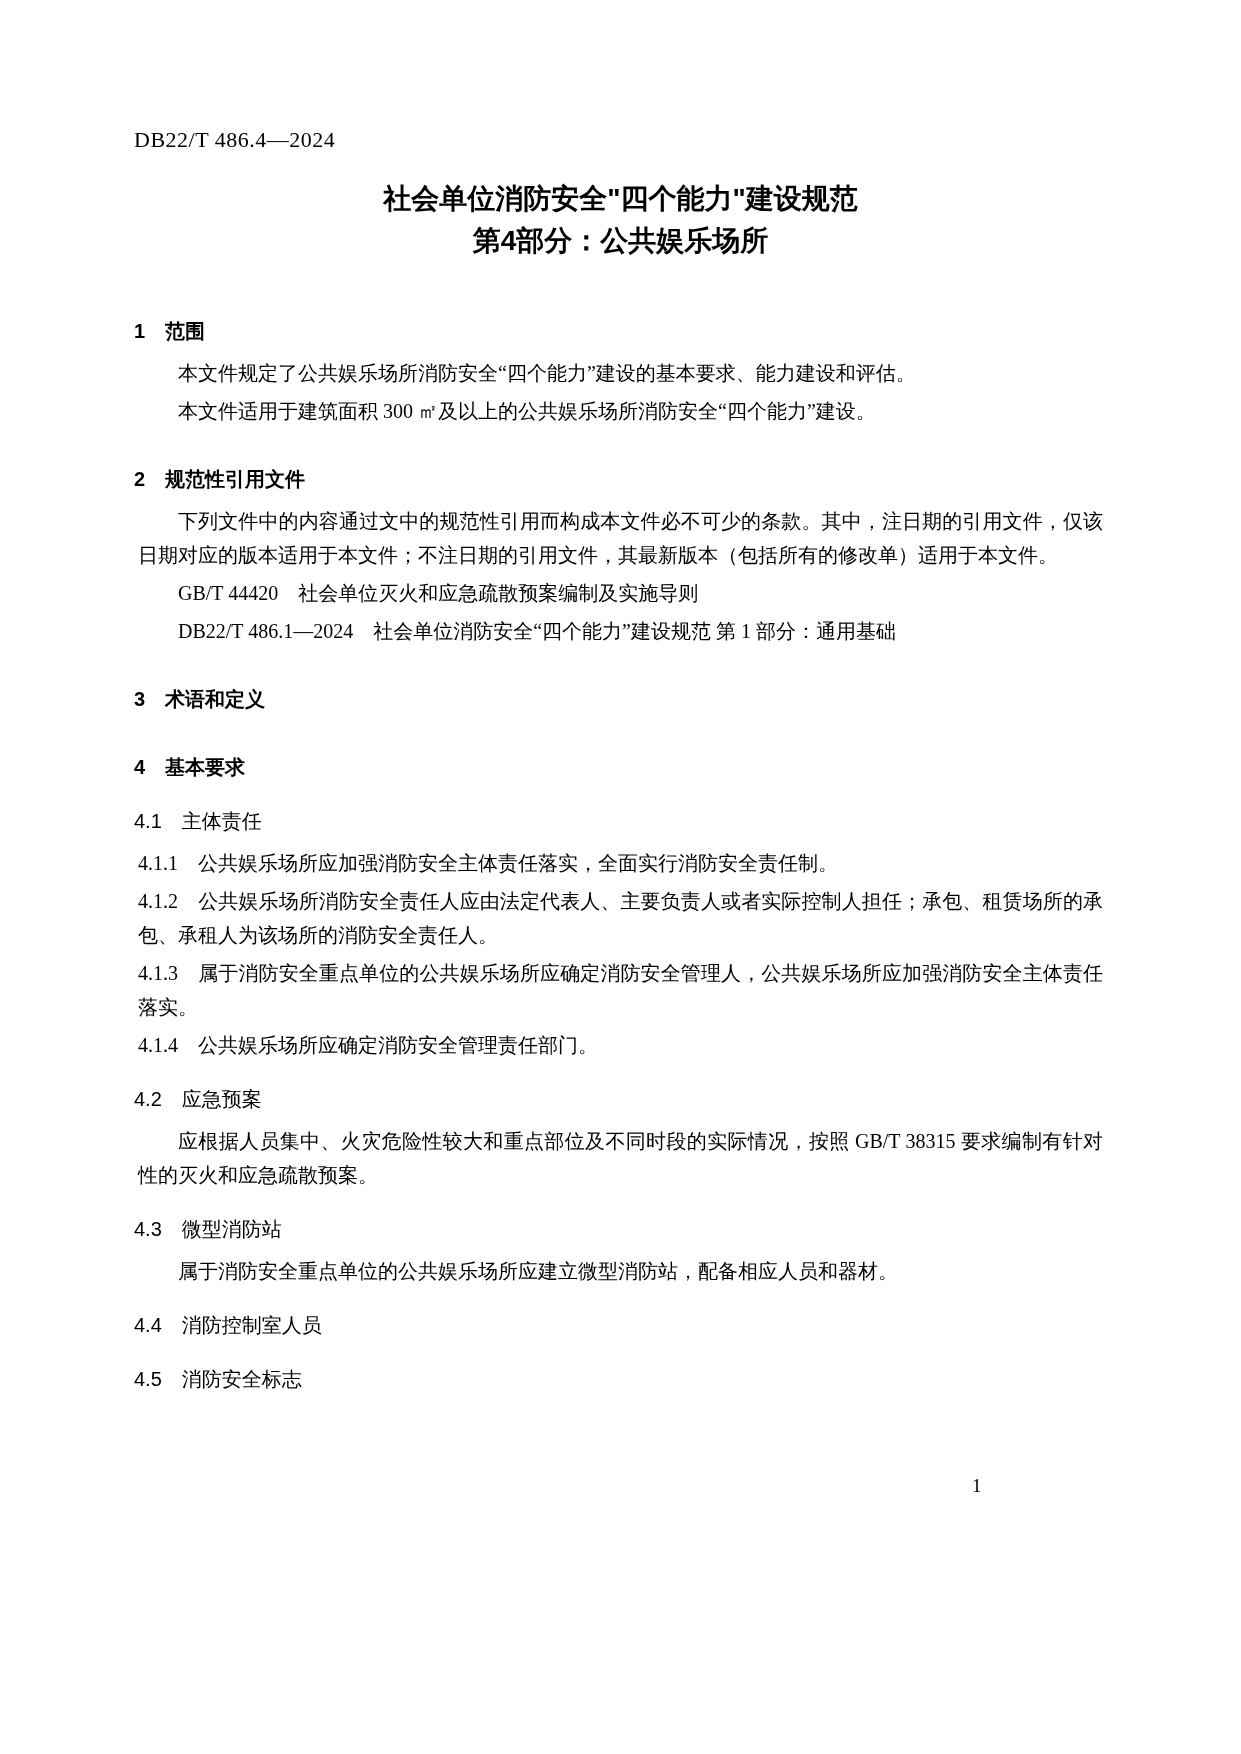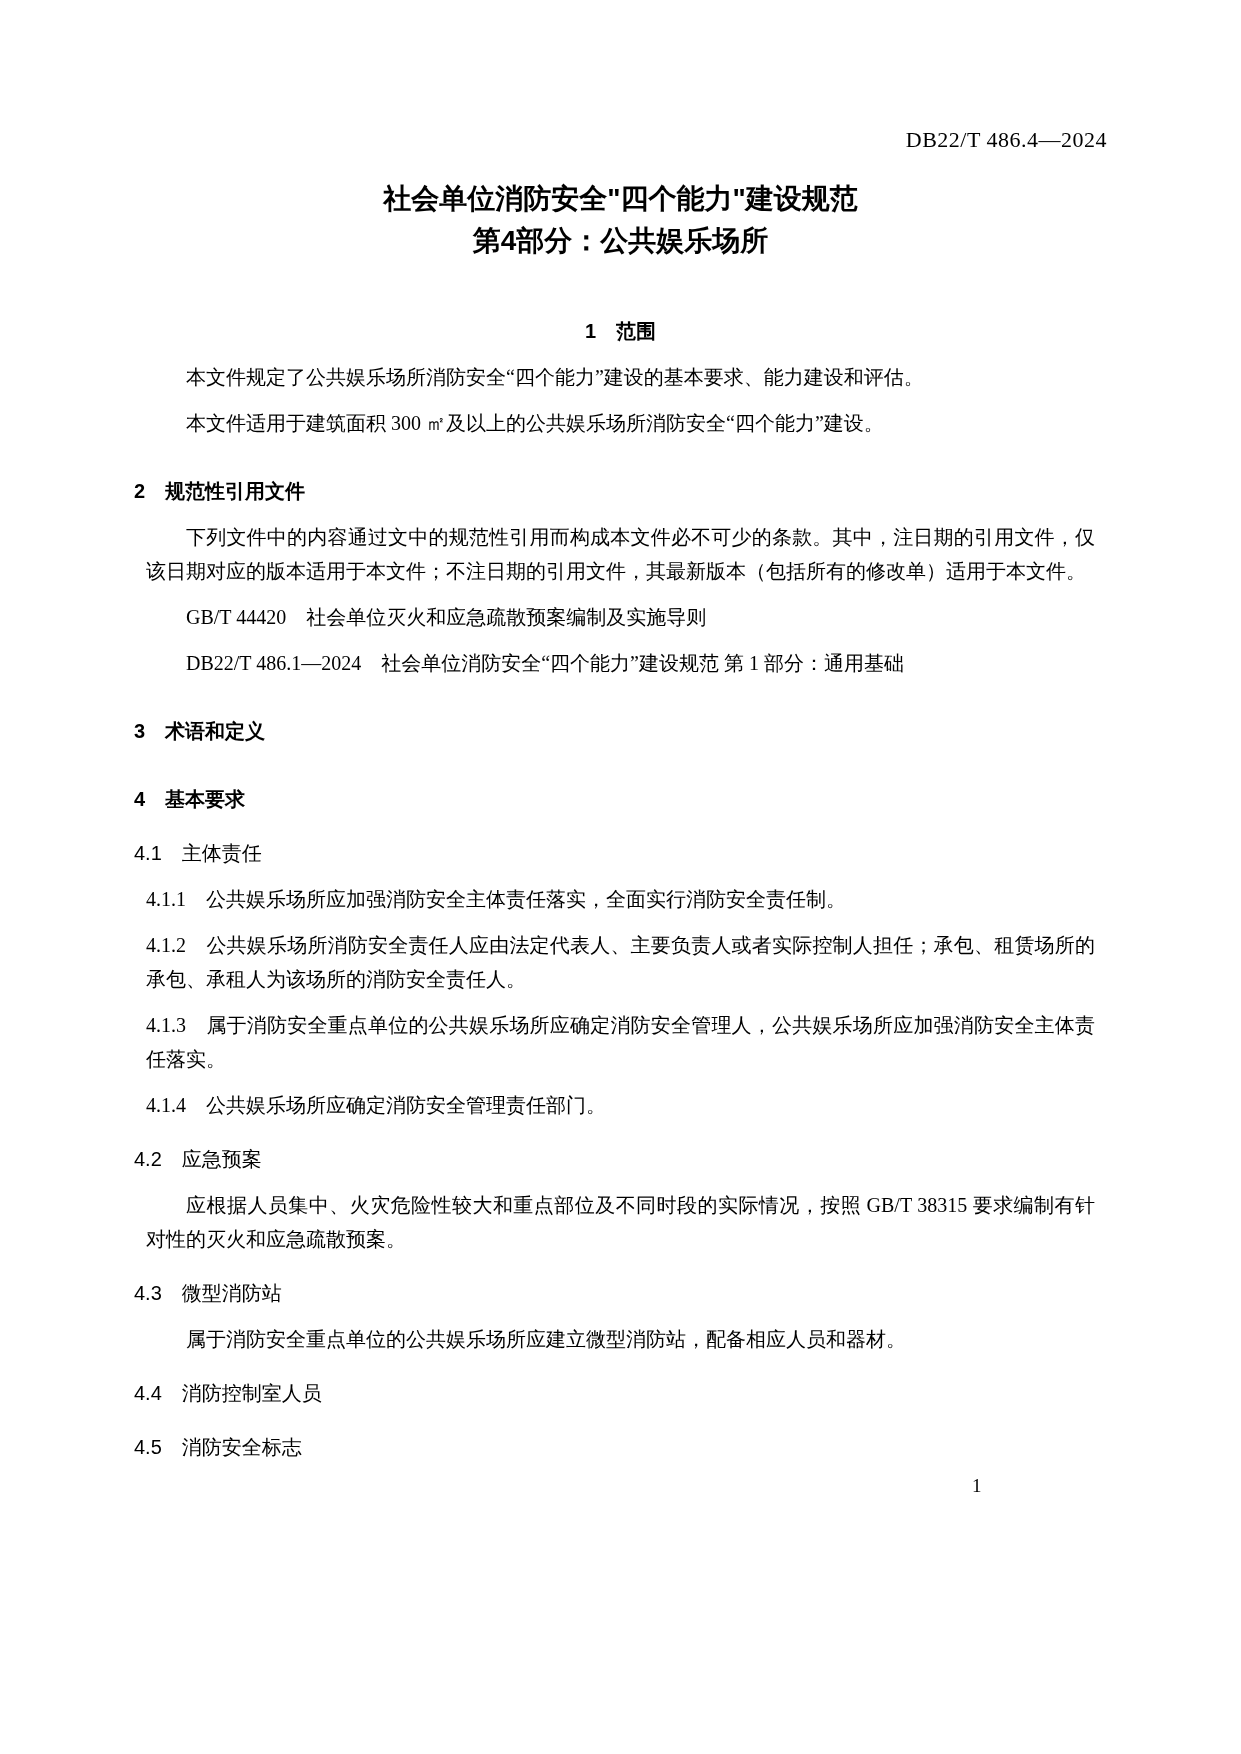--- a/index.html
+++ b/index.html
@@ -13,21 +13,21 @@
     height: 1754px;
     margin: 0 auto;
     background: #ffffff;
     box-sizing: border-box;
     padding: 126px 134px 0 134px;
     font-family: "Liberation Serif", "DejaVu Serif", serif;
     color: #000000;
     overflow: hidden;
   }
   .doc-number {
-    text-align: right;
+    text-align: left;
     font-size: 22px;
     line-height: 28px;
     letter-spacing: 0.5px;
   }
   .title-block {
     margin-top: 24px;
     text-align: center;
   }
   .title-line {
     font-family: "Liberation Sans", "DejaVu Sans", sans-serif;
@@ -37,33 +37,32 @@
   }
   .h1 {
     font-family: "Liberation Sans", "DejaVu Sans", sans-serif;
     font-weight: bold;
     font-size: 20px;
     line-height: 34px;
     margin: 34px 0 8px 0;
   }
   .h1.first {
     margin-top: 52px;
-    text-align: center;
   }
   .h2 {
     font-family: "Liberation Sans", "DejaVu Sans", sans-serif;
     font-weight: normal;
     font-size: 20px;
     line-height: 34px;
     margin: 20px 0 8px 0;
   }
   .para {
     font-size: 20px;
     line-height: 34px;
-    margin: 12px;
+    margin: 4px;
     text-align: justify;
   }
   .para.indent {
     text-indent: 2em;
   }
   .page-number {
     position: absolute;
     top: 1474px;
     left: 972px;
     font-size: 19px;

